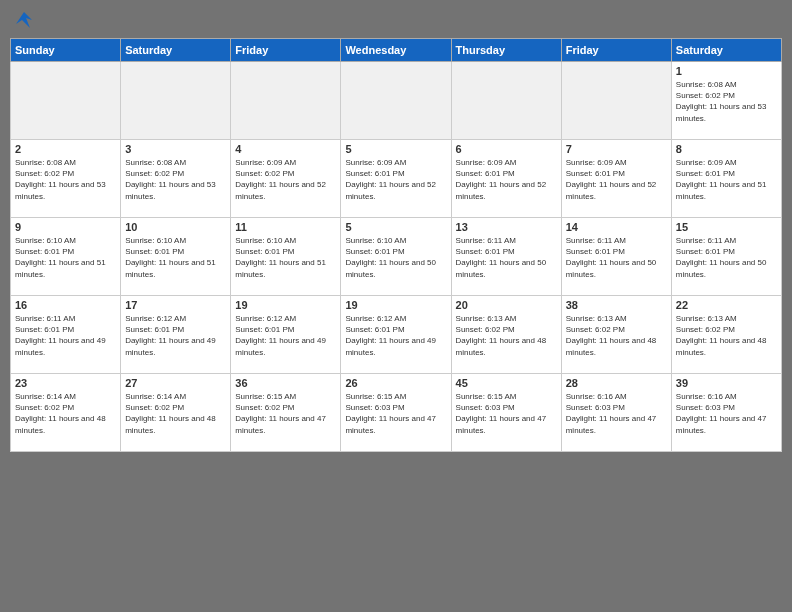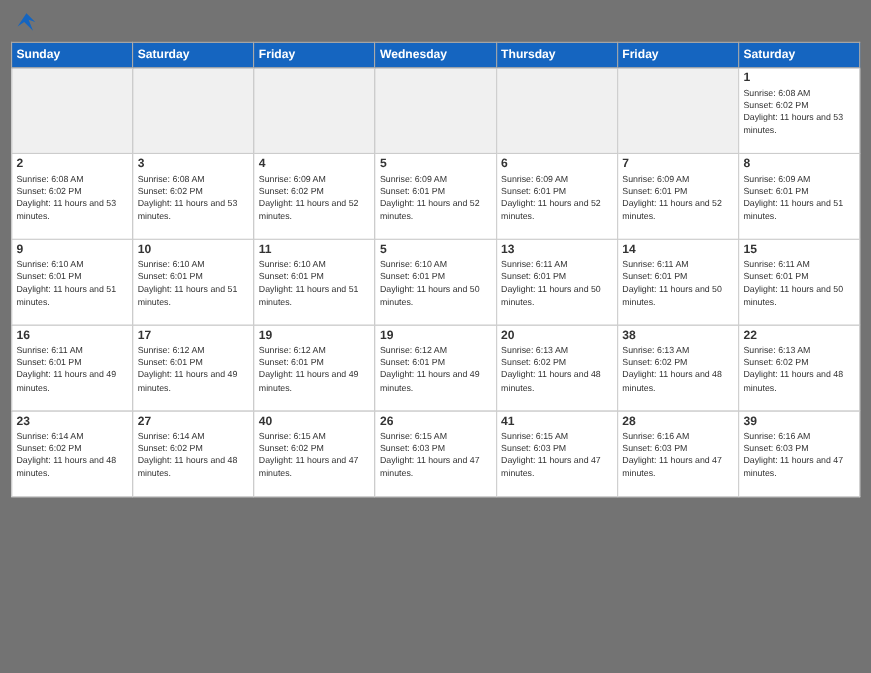--- a/index.html
+++ b/index.html
@@ -235,29 +235,29 @@
         <tr>
           <td>
             <span class="day-number">23</span>
             <div class="day-info">Sunrise: 6:14 AM<br>Sunset: 6:02 PM<br>Daylight: 11 hours and 48 minutes.</div>
           </td>
           <td>
             <span class="day-number">27</span>
             <div class="day-info">Sunrise: 6:14 AM<br>Sunset: 6:02 PM<br>Daylight: 11 hours and 48 minutes.</div>
           </td>
           <td>
-            <span class="day-number">40</span>
+            <span class="day-number">36</span>
             <div class="day-info">Sunrise: 6:15 AM<br>Sunset: 6:02 PM<br>Daylight: 11 hours and 47 minutes.</div>
           </td>
           <td>
             <span class="day-number">26</span>
             <div class="day-info">Sunrise: 6:15 AM<br>Sunset: 6:03 PM<br>Daylight: 11 hours and 47 minutes.</div>
           </td>
           <td>
-            <span class="day-number">41</span>
+            <span class="day-number">45</span>
             <div class="day-info">Sunrise: 6:15 AM<br>Sunset: 6:03 PM<br>Daylight: 11 hours and 47 minutes.</div>
           </td>
           <td>
             <span class="day-number">28</span>
             <div class="day-info">Sunrise: 6:16 AM<br>Sunset: 6:03 PM<br>Daylight: 11 hours and 47 minutes.</div>
           </td>
           <td>
             <span class="day-number">39</span>
             <div class="day-info">Sunrise: 6:16 AM<br>Sunset: 6:03 PM<br>Daylight: 11 hours and 47 minutes.</div>
           </td>

